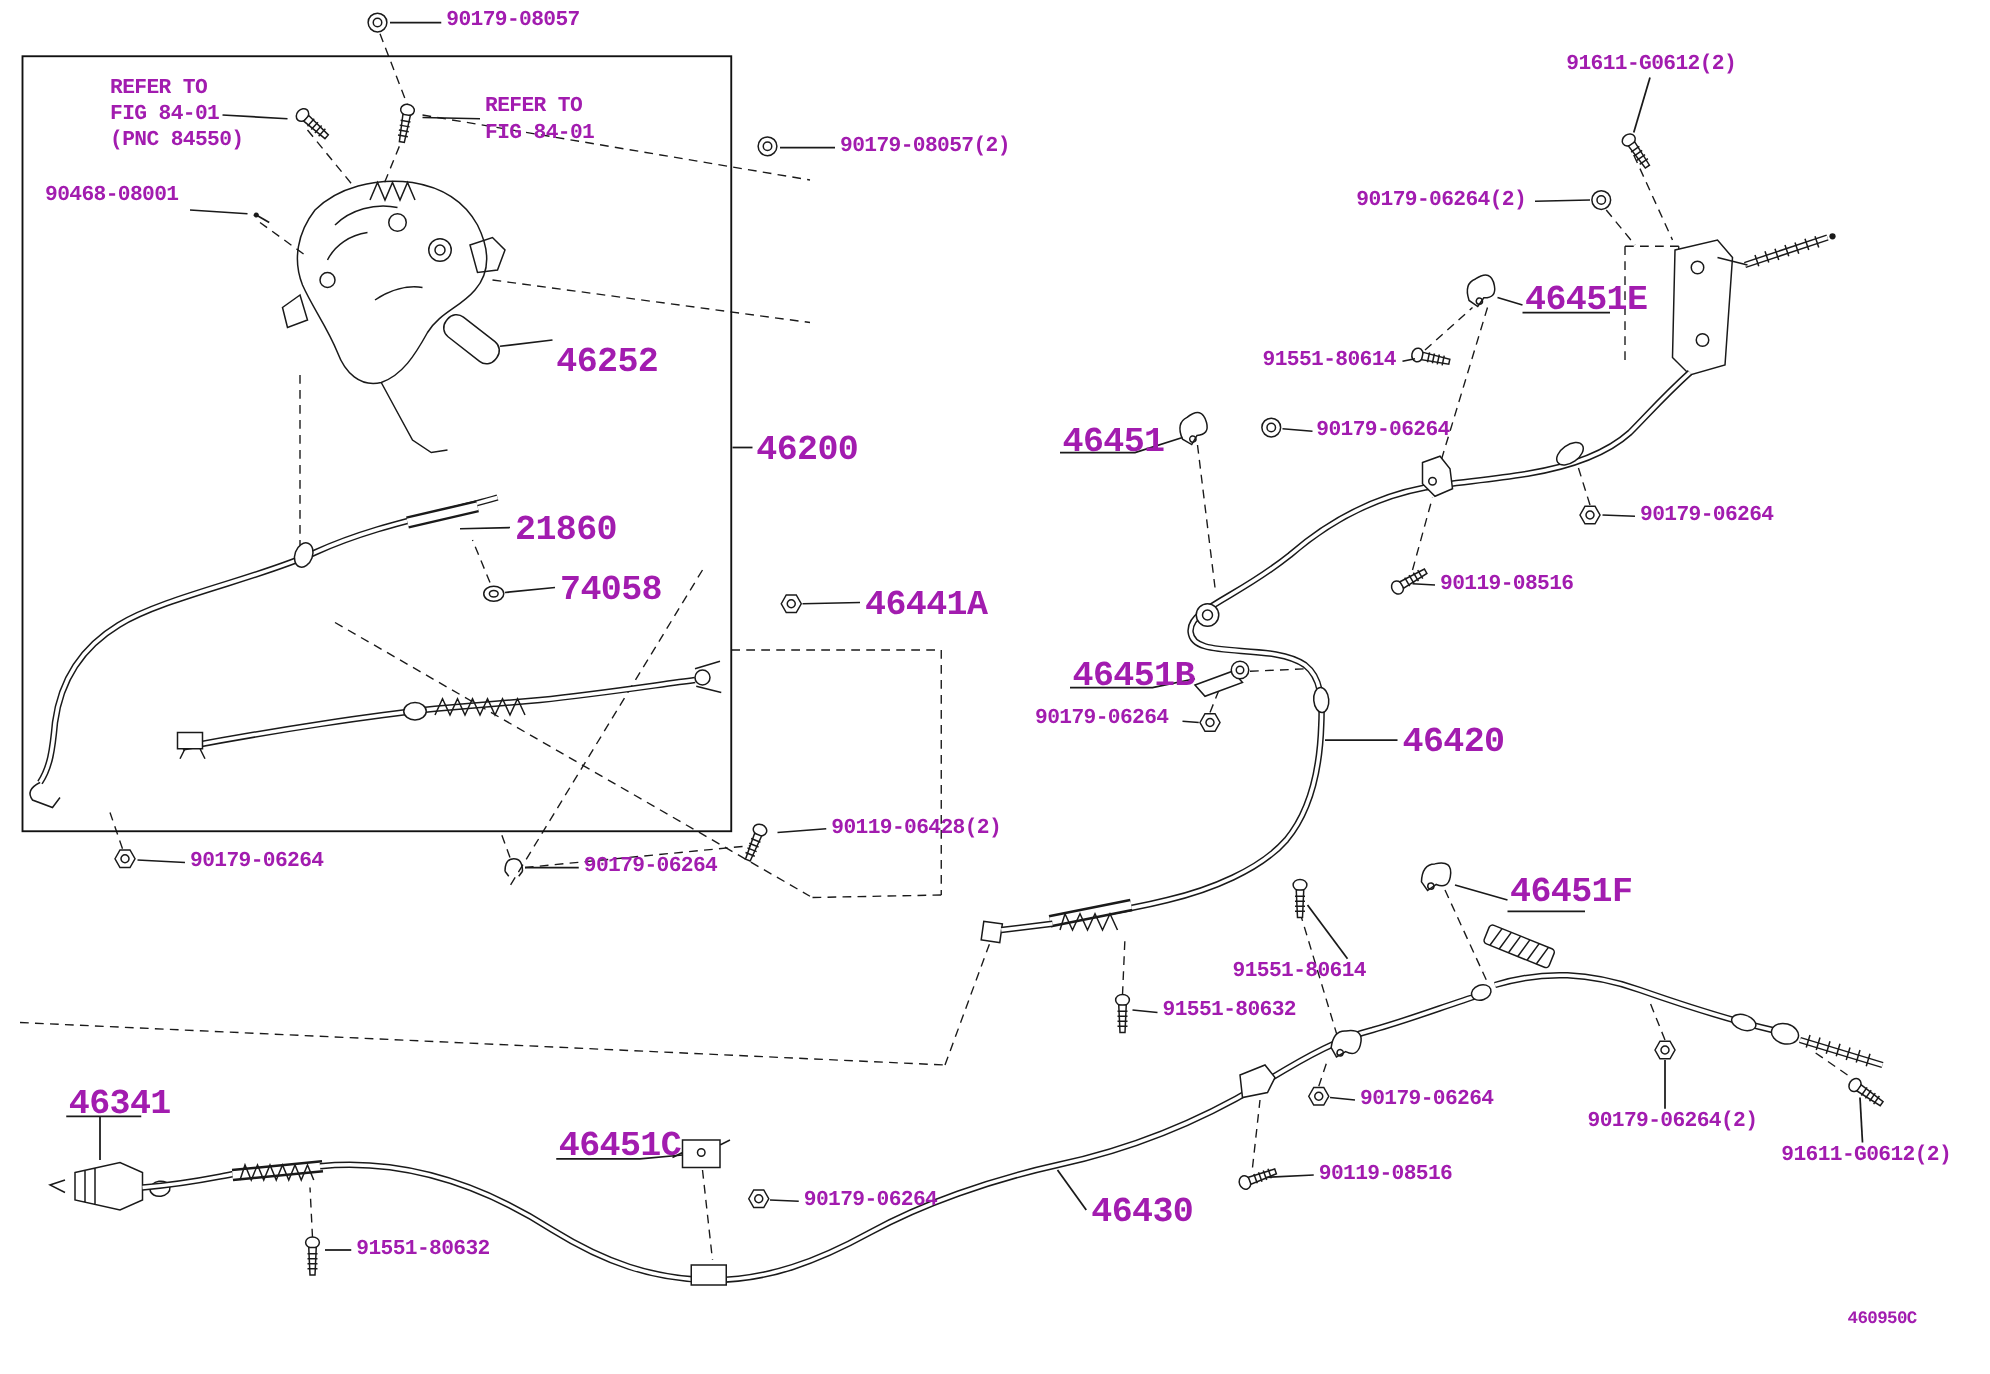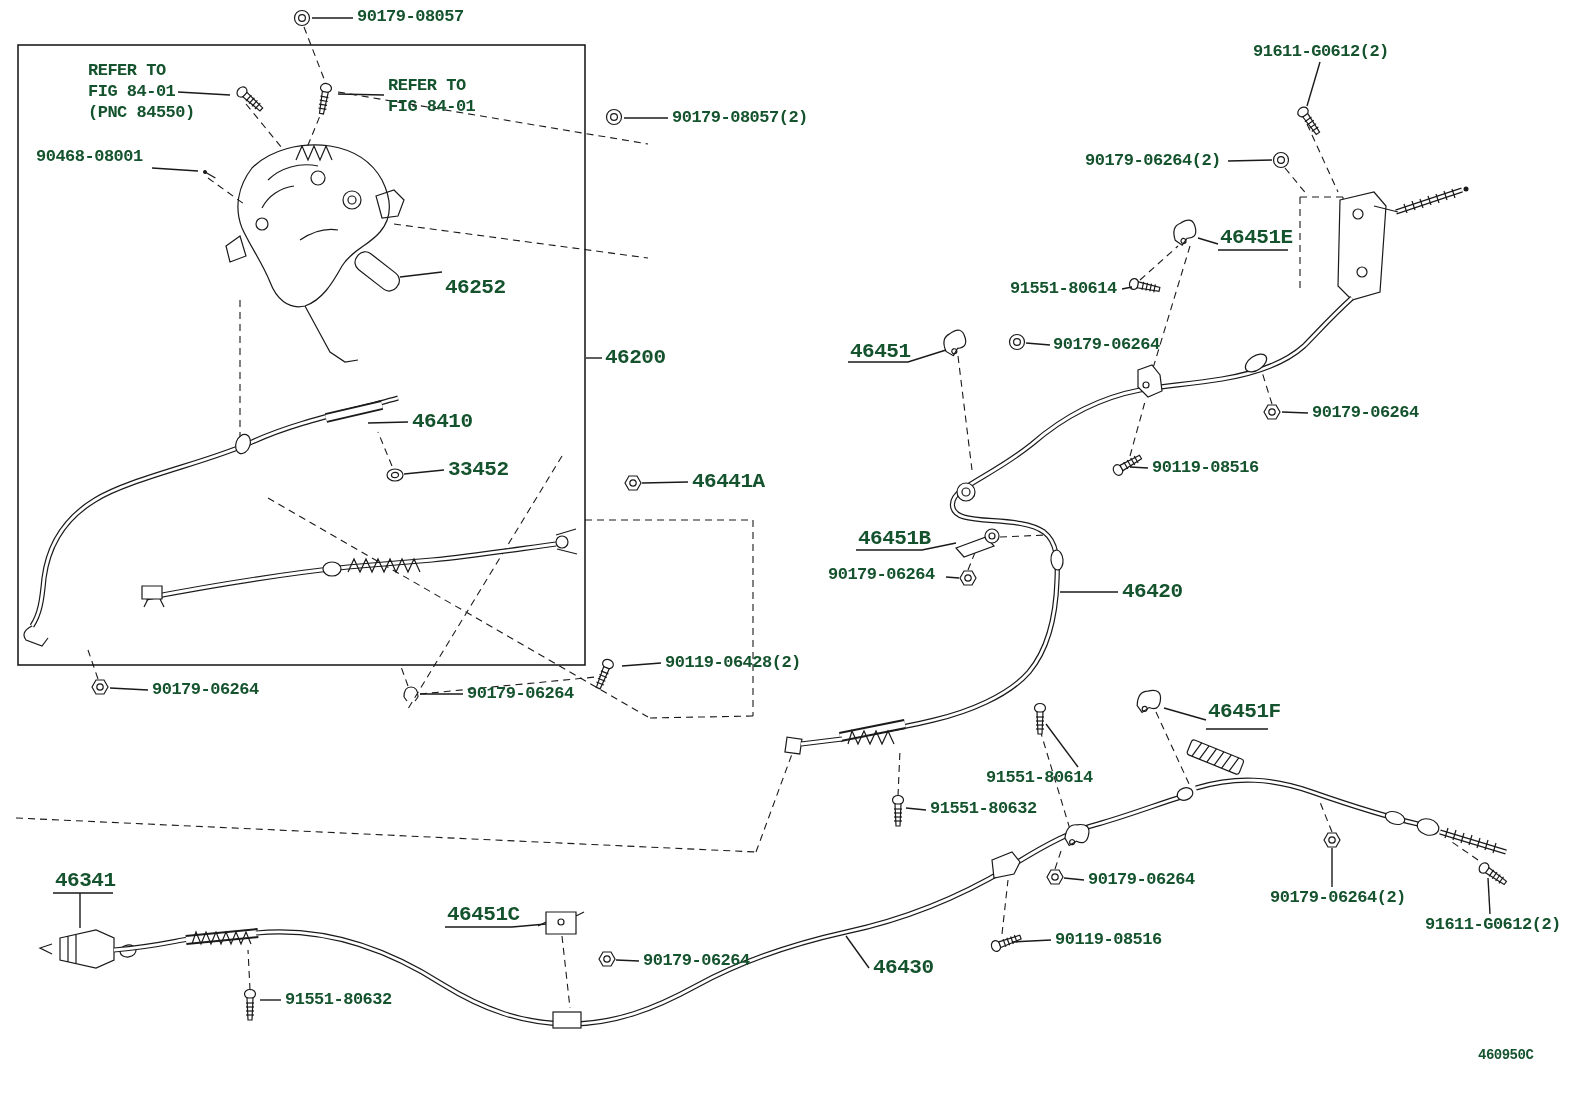--- a/index.html
+++ b/index.html
@@ -1,21 +1,21 @@
 <!DOCTYPE html>
 <html><head>
 <meta charset="utf-8">
 <style>
   html,body{margin:0;padding:0;background:#fff;}
   body{width:1592px;height:1099px;position:relative;font-family:"Liberation Mono","DejaVu Sans Mono",monospace;}
   .stage{position:absolute;left:0;top:0;width:1592px;height:1099px;overflow:hidden;background:#fff;}
   svg{position:absolute;left:0;top:0;}
-  .lbl{position:absolute;color:#14532d;font-weight:700;white-space:nowrap;letter-spacing:-0.5px;line-height:1.1;}
+  .lbl{position:absolute;color:#a21caf;font-weight:700;white-space:nowrap;letter-spacing:-0.5px;line-height:1.1;}
   .f{font-size:17px;}
-  .p{font-size:21px;}
+  .p{font-size:28px;}
   .code{font-size:14px;}
   
   .ln{stroke:#1a1a1a;stroke-width:1.4;fill:none;}
   .thin{stroke:#1a1a1a;stroke-width:1.2;fill:none;}
   .wfill{fill:#fff;}
   .dash{stroke:#1a1a1a;stroke-width:1.1;fill:none;stroke-dasharray:7 5;}
   .cO{fill:none;stroke:#1a1a1a;stroke-width:5.2;}
   .cI{fill:none;stroke:#fff;stroke-width:2.8;}
   .tO{fill:none;stroke:#1a1a1a;stroke-width:10;}
   .tI{fill:none;stroke:#fff;stroke-width:6;}
@@ -284,22 +284,22 @@
 <div class="lbl f" style="left:1253px;top:43px">91611-G0612(2)</div>
 <div class="lbl f" style="left:36px;top:148px">90468-08001</div>
 <div class="lbl f" style="left:1085px;top:152px">90179-06264(2)</div>
 <div class="lbl p" style="left:1220px;top:226px">46451E</div>
 <div class="lbl p" style="left:445px;top:276px">46252</div>
 <div class="lbl f" style="left:1010px;top:280px">91551-80614</div>
 <div class="lbl p" style="left:850px;top:340px">46451</div>
 <div class="lbl f" style="left:1053px;top:336px">90179-06264</div>
 <div class="lbl p" style="left:605px;top:346px">46200</div>
 <div class="lbl f" style="left:1312px;top:404px">90179-06264</div>
-<div class="lbl p" style="left:412px;top:410px">46410</div>
-<div class="lbl p" style="left:448px;top:458px">33452</div>
+<div class="lbl p" style="left:412px;top:410px">21860</div>
+<div class="lbl p" style="left:448px;top:458px">74058</div>
 <div class="lbl f" style="left:1152px;top:459px">90119-08516</div>
 <div class="lbl p" style="left:692px;top:470px">46441A</div>
 <div class="lbl p" style="left:858px;top:527px">46451B</div>
 <div class="lbl f" style="left:828px;top:566px">90179-06264</div>
 <div class="lbl p" style="left:1122px;top:580px">46420</div>
 <div class="lbl f" style="left:665px;top:654px">90119-06428(2)</div>
 <div class="lbl f" style="left:152px;top:681px">90179-06264</div>
 <div class="lbl f" style="left:467px;top:685px">90179-06264</div>
 <div class="lbl p" style="left:1208px;top:700px">46451F</div>
 <div class="lbl f" style="left:986px;top:769px">91551-80614</div>

